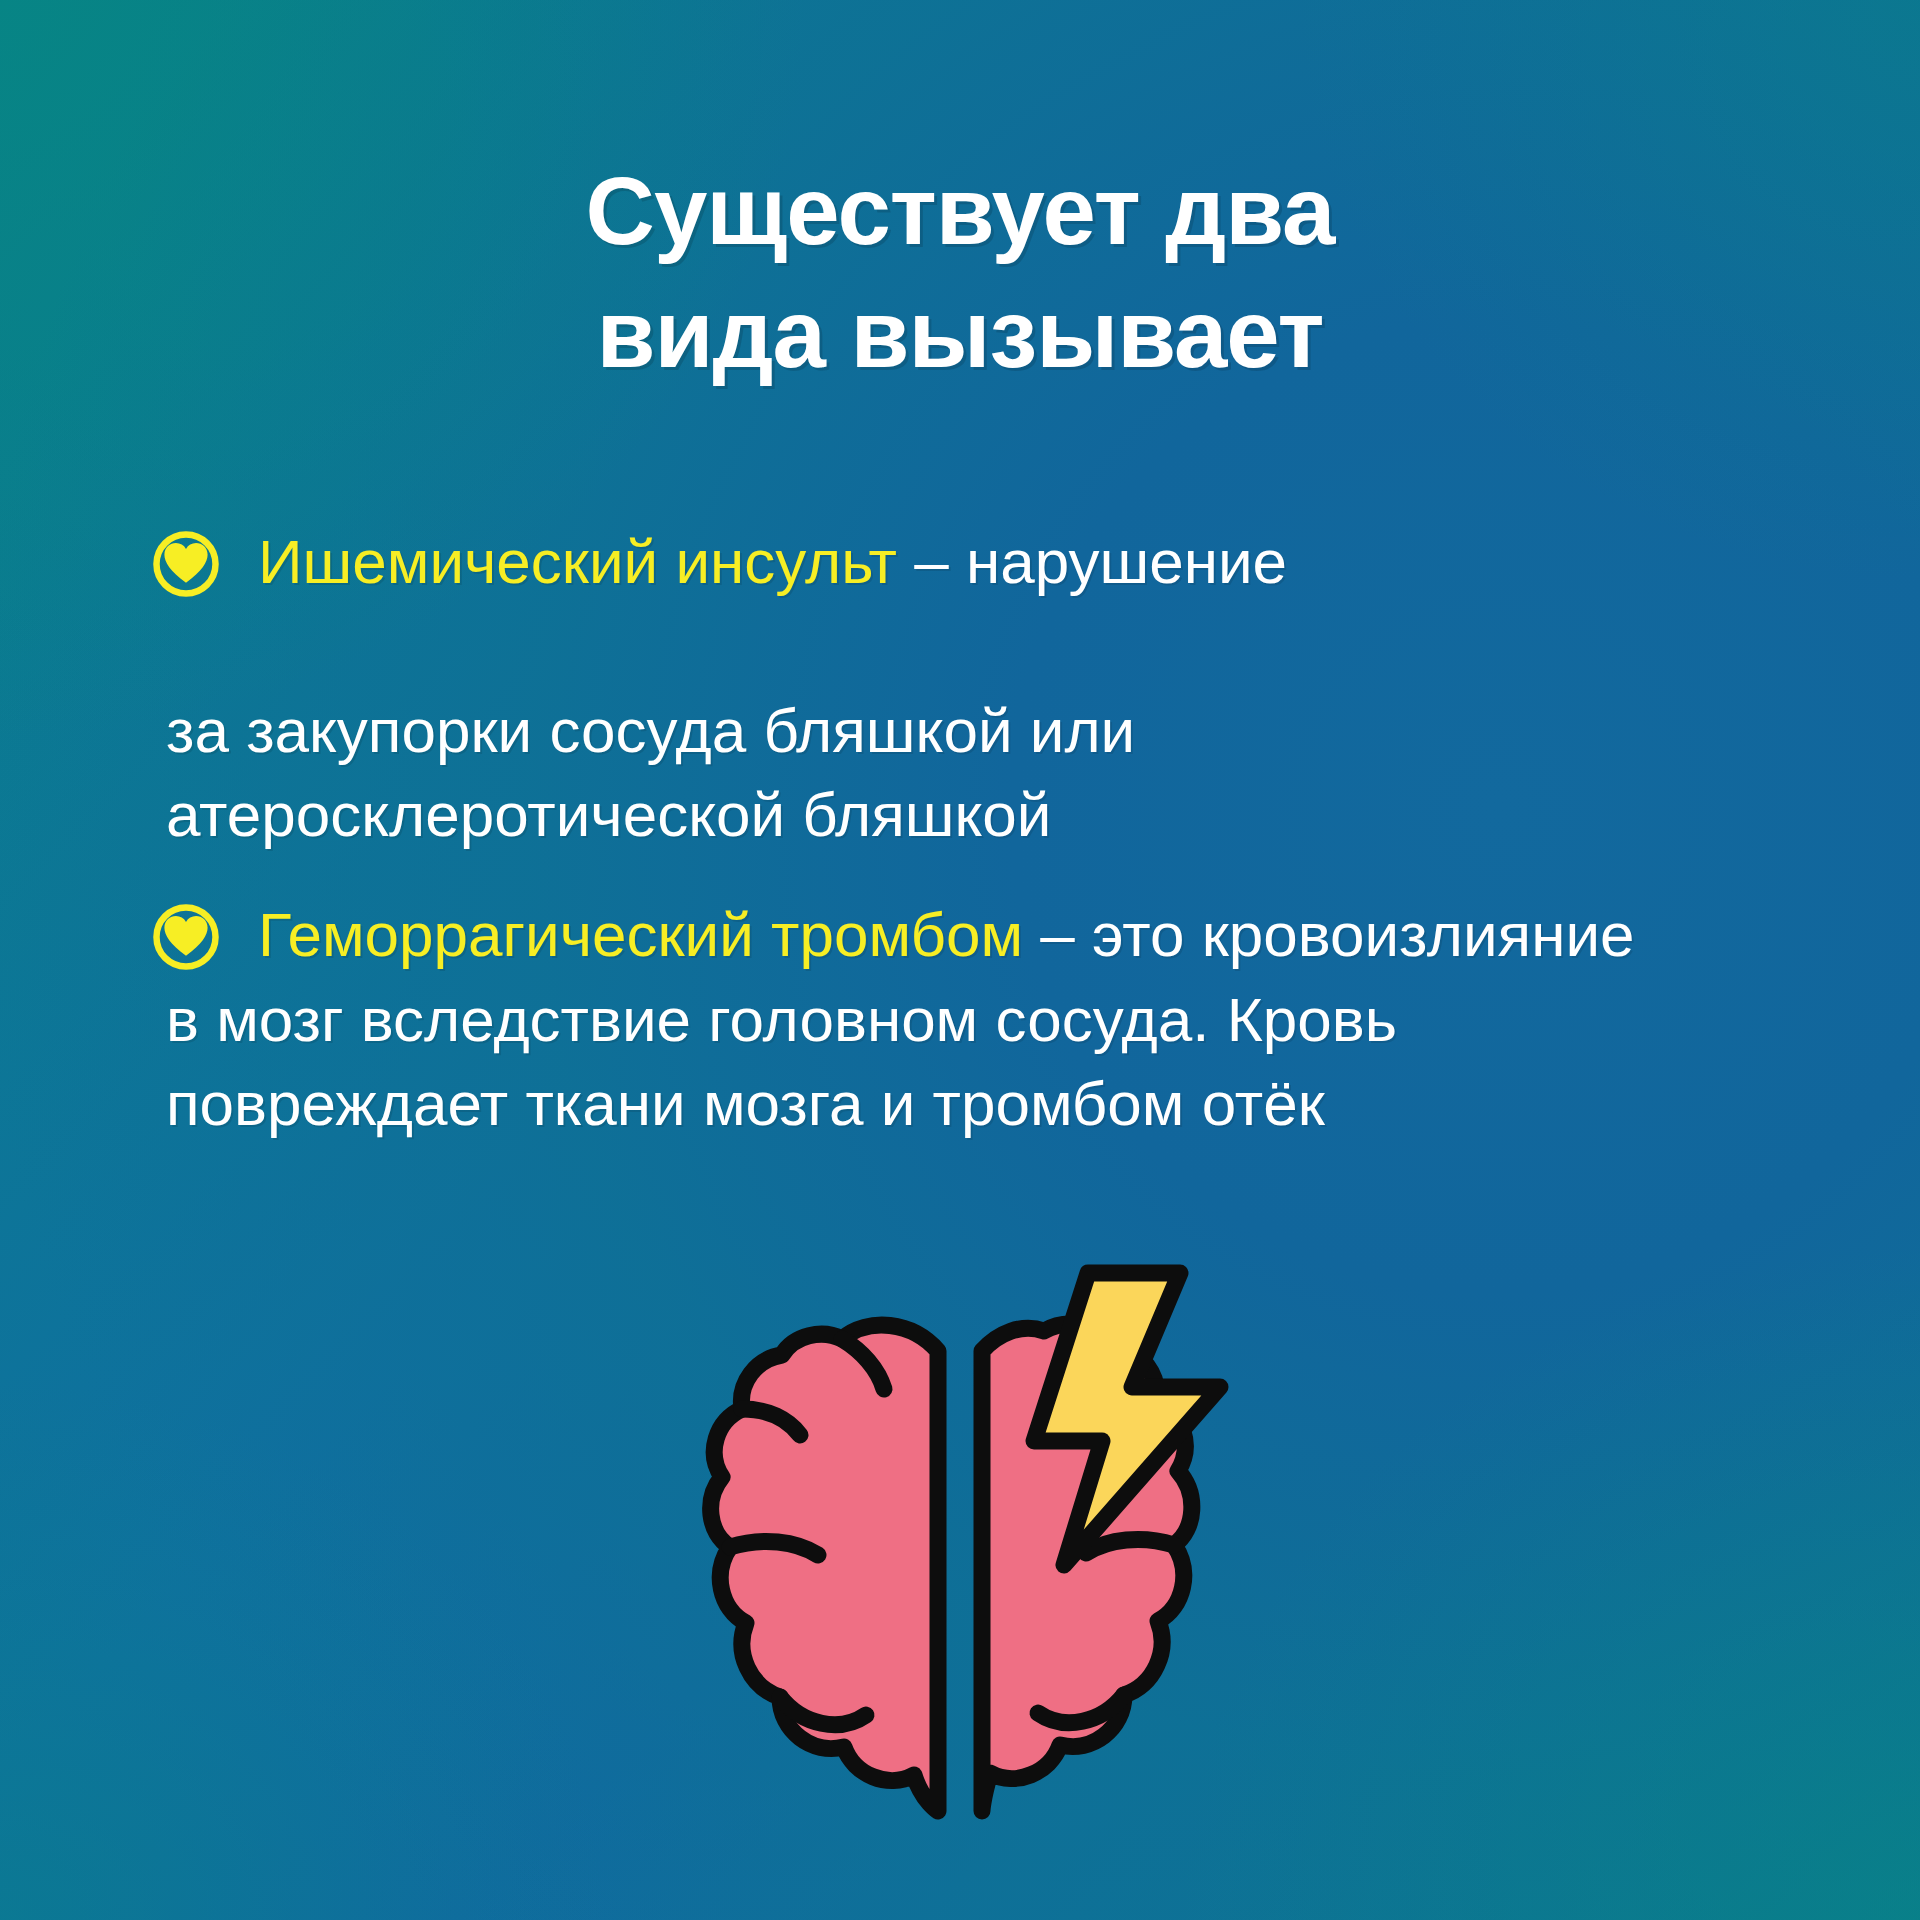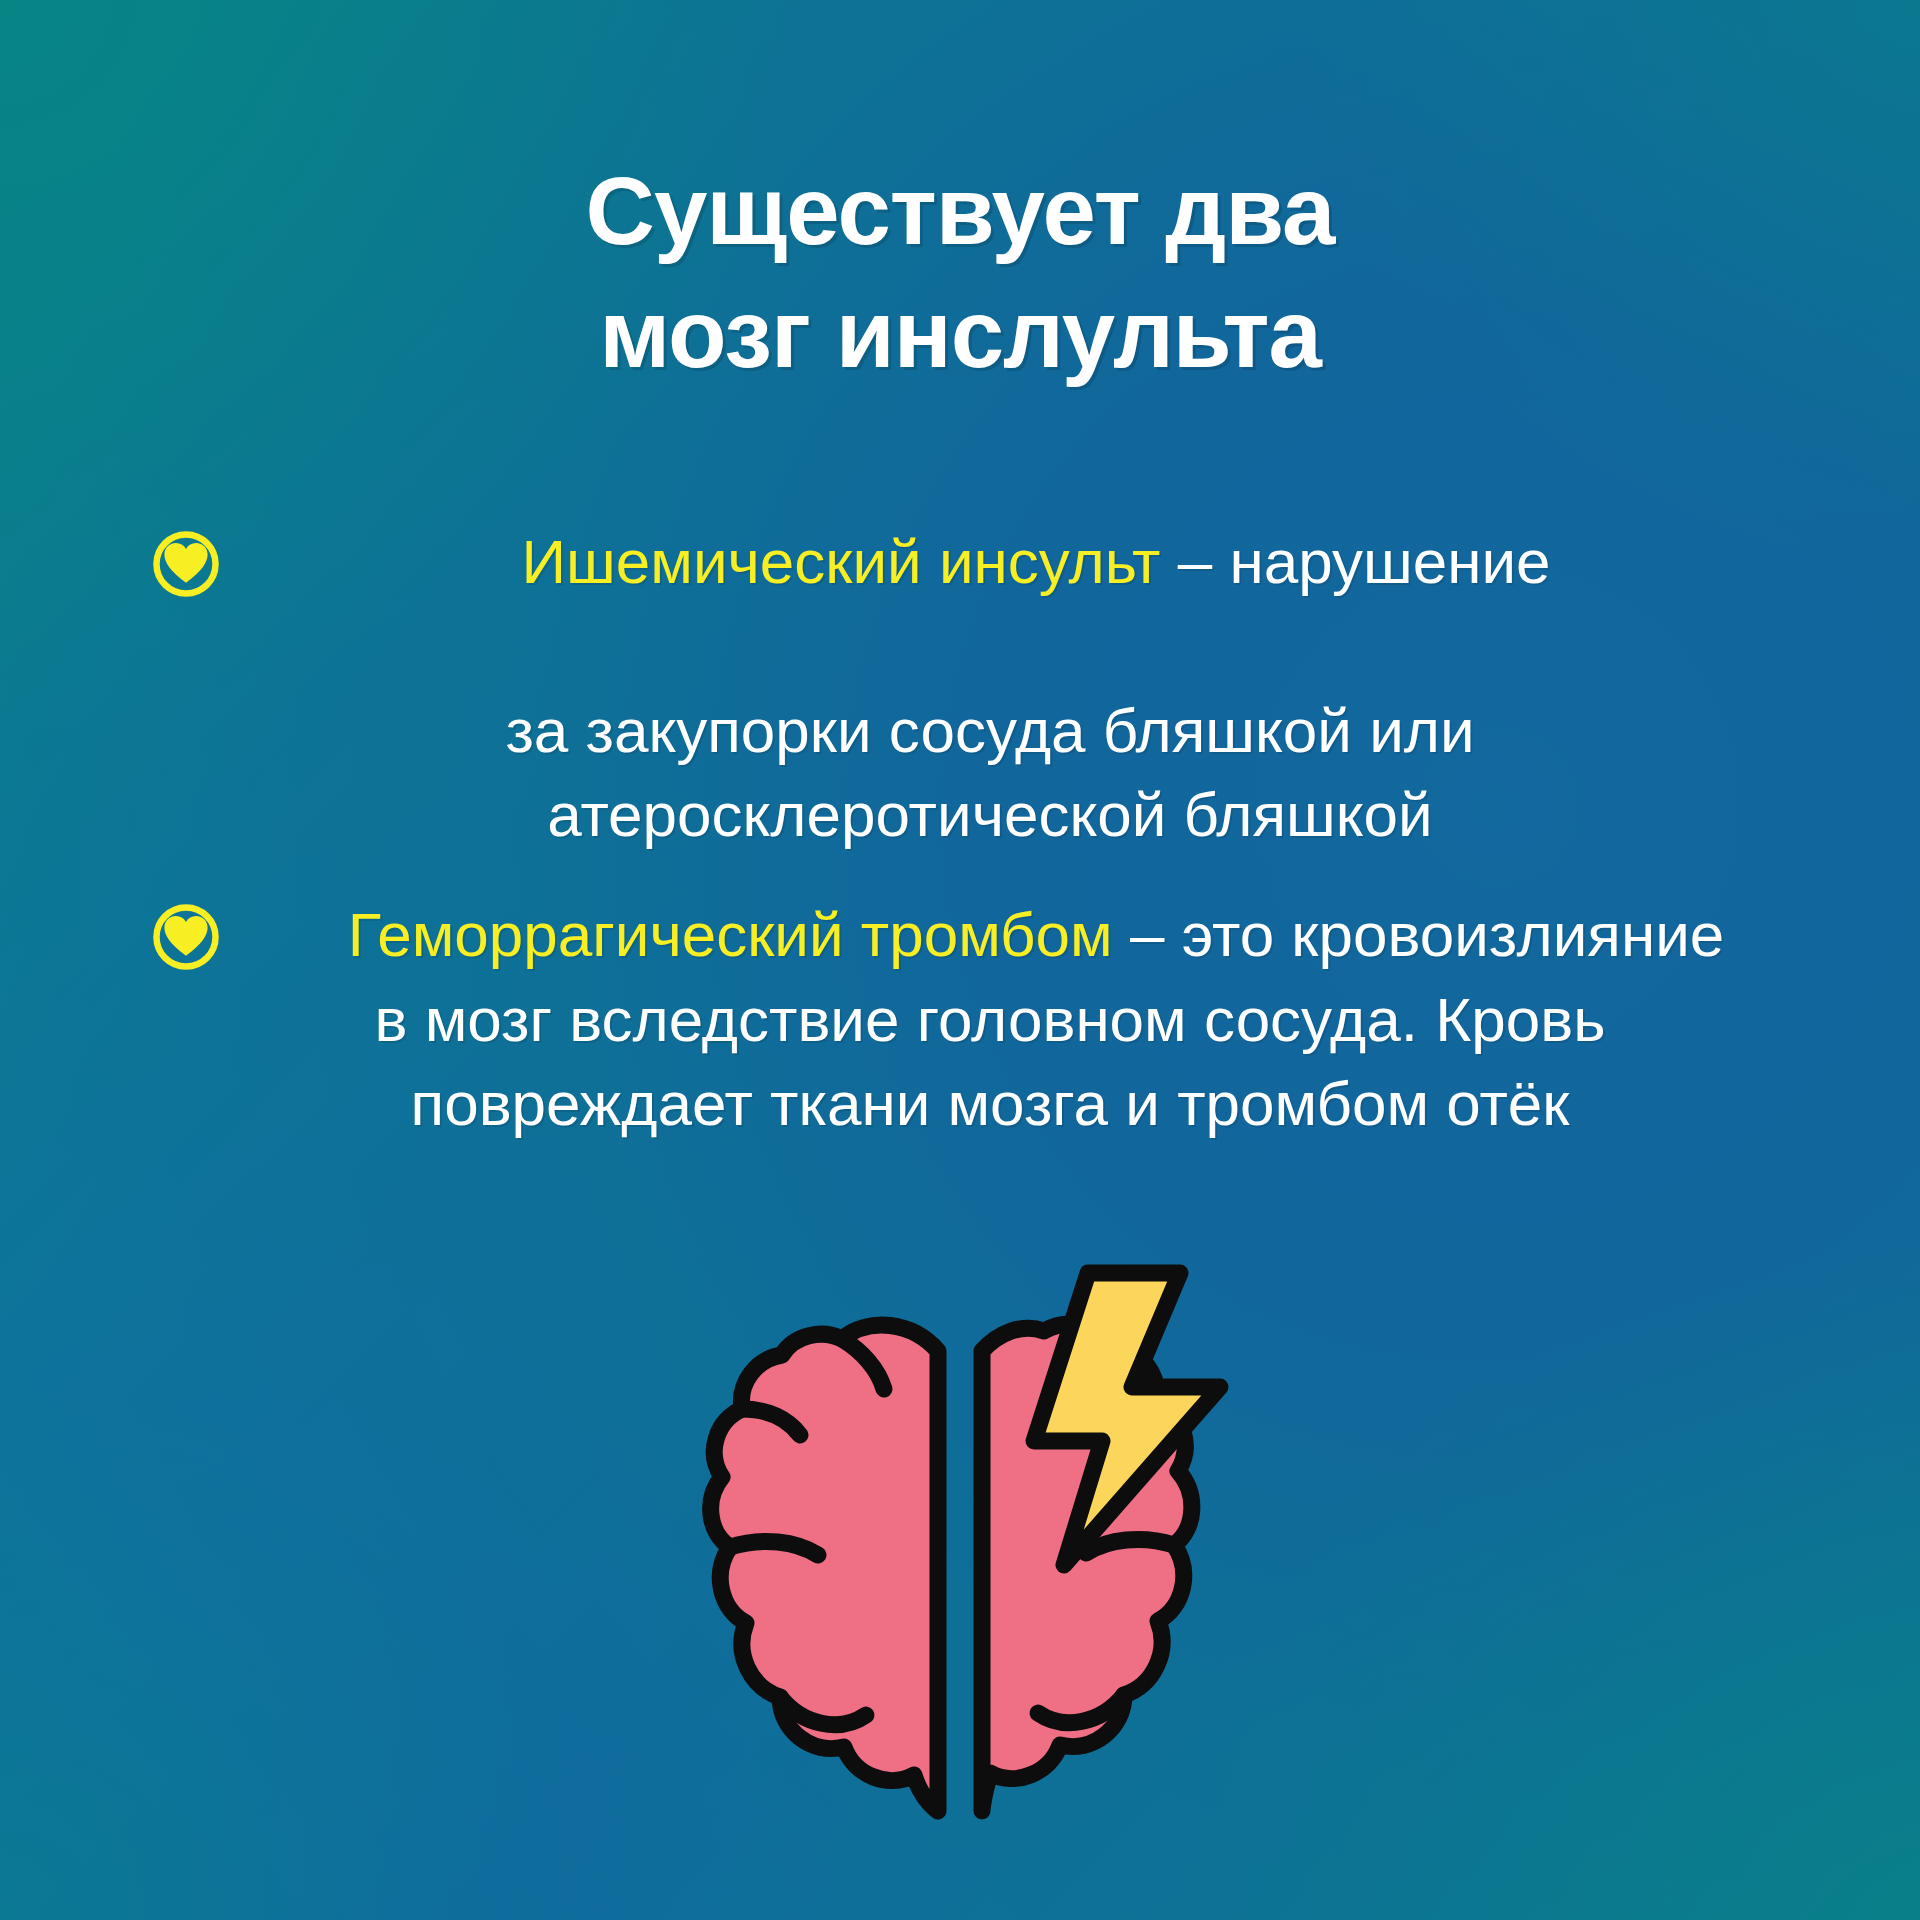--- a/index.html
+++ b/index.html
@@ -57,27 +57,26 @@
     margin-bottom: 36px;
   }
   .bullet-icon {
     position: absolute;
     left: 0;
     top: 8px;
     width: 72px;
     height: 72px;
   }
   .bullet-body {
-    margin-left: 0;
+    margin-left: 16px;
     color: #ffffff;
     font-size: 62px;
     line-height: 1.36;
     font-weight: 400;
     text-shadow: 2px 2px 0 rgba(0,0,0,0.10);
-    text-align: center;
   }
   .bullet-body .first-line { padding-left: 92px; display: inline; }
   .term {
     color: #f7ee24;
   }
 
   .brain-wrap {
     position: absolute;
     left: 50%;
     transform: translateX(-50%);
@@ -88,21 +87,21 @@
   .brain-wrap svg { display: block; width: 100%; height: 100%; }
 </style>
 </head>
 <body>
 
 <div id="canvas">
   <div id="vignette"></div>
 
   <div class="title">
     <span class="line">Существует два</span>
-    <span class="line">мозг инслульта</span>
+    <span class="line">вида вызывает</span>
   </div>
 
   <div class="bullets">
 
     <div class="bullet">
       <span class="bullet-icon">
         <svg viewBox="0 0 100 100" xmlns="http://www.w3.org/2000/svg">
           <circle cx="50" cy="50" r="41" fill="none" stroke="#f7ee24" stroke-width="9"></circle>
           <path d="M50 76 C 28 60, 20 47, 20 37 C 20 27, 28 21, 36 21 C 42 21, 47 24, 50 29 C 53 24, 58 21, 64 21 C 72 21, 80 27, 80 37 C 80 47, 72 60, 50 76 Z" fill="#f7ee24"></path>
         </svg>

